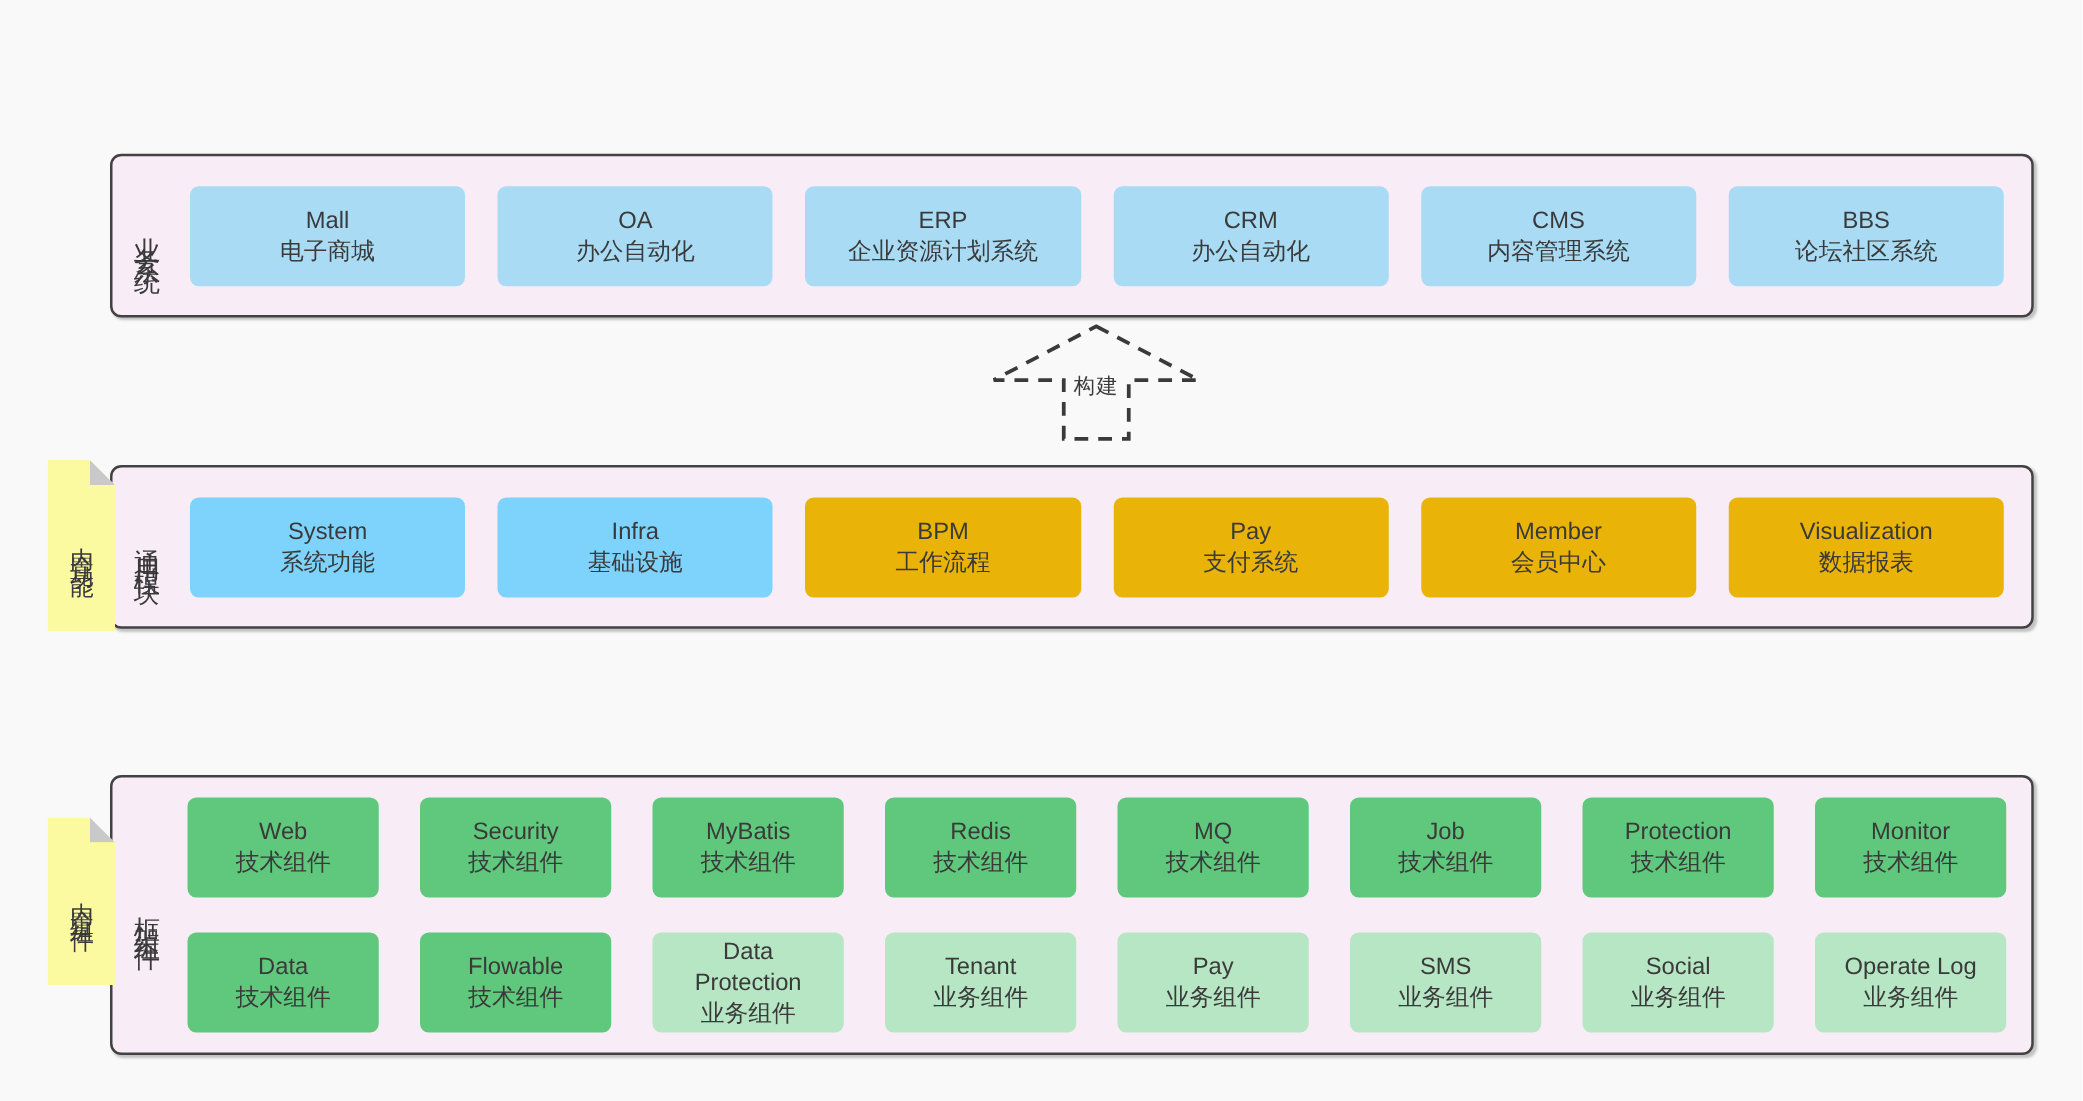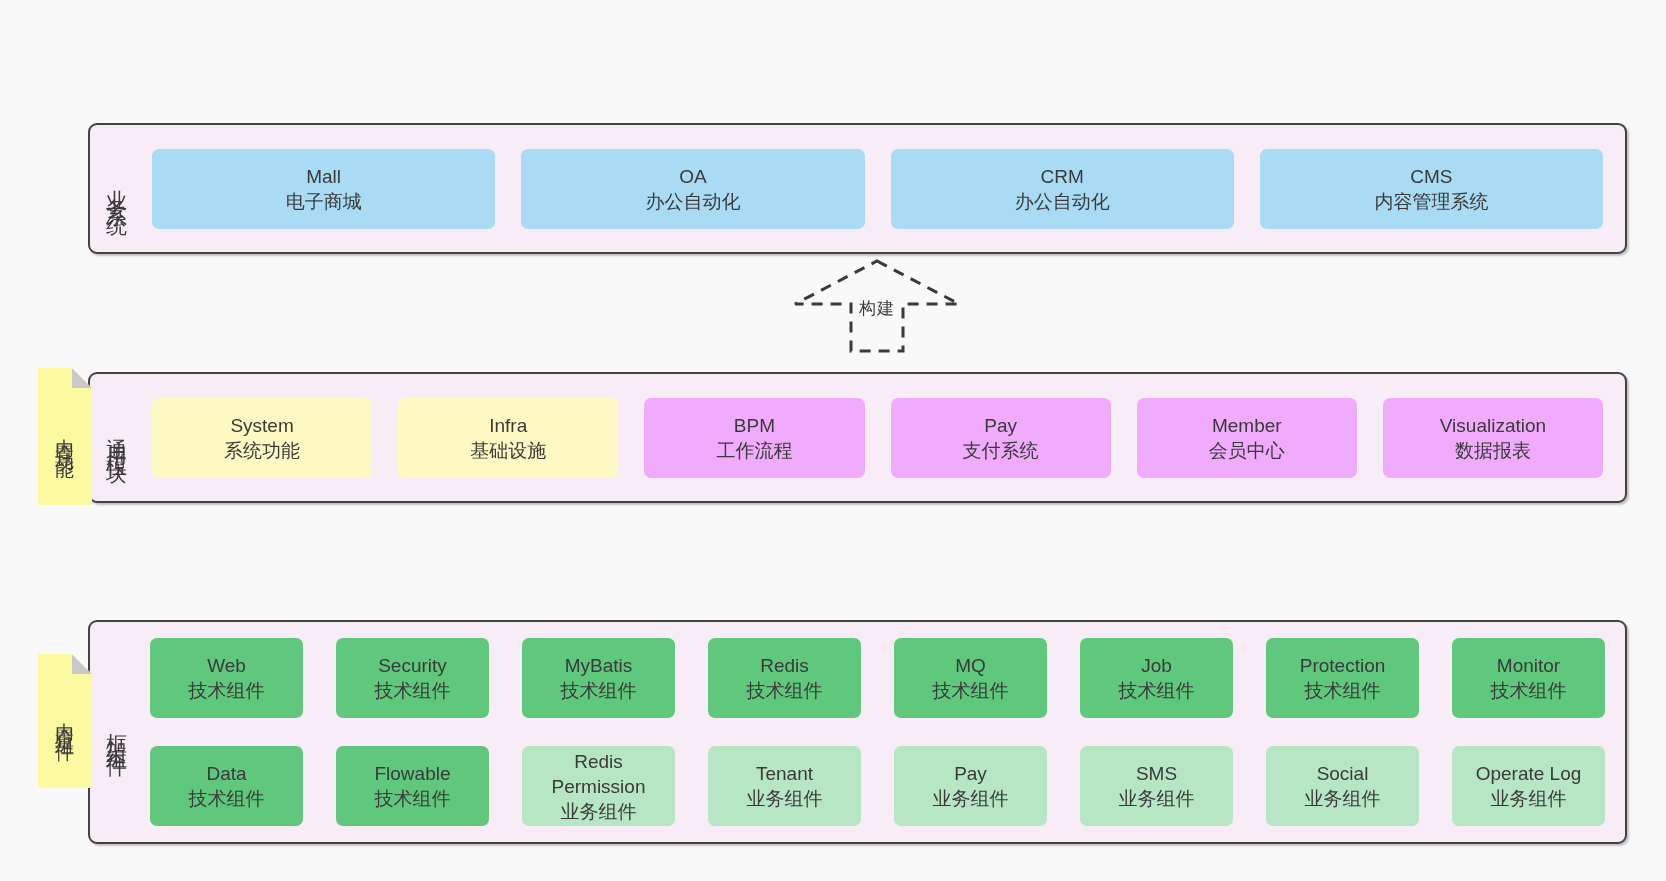--- a/index.html
+++ b/index.html
@@ -33,22 +33,22 @@
   }
   
   .box{
     flex:1;height:80px;border-radius:7px;
     display:flex;flex-direction:column;align-items:center;justify-content:center;
     text-align:center;font-size:19px;line-height:25px;padding:0 14px;box-sizing:border-box;
   }
   .grid-content .box{height:80px;}
   .box span{display:block;}
   .blue{background:#a9dcf4;}
-  .red{background:#fef9c3;}
-  .pink{background:#f0abfc;}
+  .red{background:#7dd3fc;}
+  .pink{background:#eab308;}
   .g-dark{background:#5fc87c;}
   .g-light{background:#b6e6c3;}
   
   .arrow{position:absolute;width:176px;height:96px;}
   .arrow1{left:789px;top:258px;text-decoration:underline;}
   .arrow2{left:802px;top:510px;}
   .arrow svg{position:absolute;left:0;top:0;}
   .arrow-label{
     position:absolute;left:0;top:39px;width:100%;text-align:center;
     font-size:17px;color:#3a3a3a;letter-spacing:1px;
@@ -83,26 +83,34 @@
     <div class="band-content">
       <div class="box blue">
         <span>Mall</span>
         <span>电子商城</span>
       </div>
       <div class="box blue">
         <span>OA</span>
         <span>办公自动化</span>
       </div>
       <div class="box blue">
+        <span>ERP</span>
+        <span>企业资源计划系统</span>
+      </div>
+      <div class="box blue">
         <span>CRM</span>
         <span>办公自动化</span>
       </div>
       <div class="box blue">
         <span>CMS</span>
         <span>内容管理系统</span>
+      </div>
+      <div class="box blue">
+        <span>BBS</span>
+        <span>论坛社区系统</span>
       </div>
     </div>
   </section>
 
   <div class="arrow arrow1">
     <svg width="176" height="96" viewBox="0 0 176 96">
       <polygon points="88,3 170,46 114,46 114,93 62,93 62,46 6,46" fill="none" stroke="#3a3a3a" stroke-width="3" stroke-dasharray="11 8"></polygon>
     </svg>
     <span class="arrow-label">构建</span>
   </div>
@@ -184,21 +192,21 @@
       </div>
       <div class="box g-dark">
         <span>Data</span>
         <span>技术组件</span>
       </div>
       <div class="box g-dark">
         <span>Flowable</span>
         <span>技术组件</span>
       </div>
       <div class="box g-light">
-        <span>Redis Permission</span>
+        <span>Data Protection</span>
         <span>业务组件</span>
       </div>
       <div class="box g-light">
         <span>Tenant</span>
         <span>业务组件</span>
       </div>
       <div class="box g-light">
         <span>Pay</span>
         <span>业务组件</span>
       </div>

